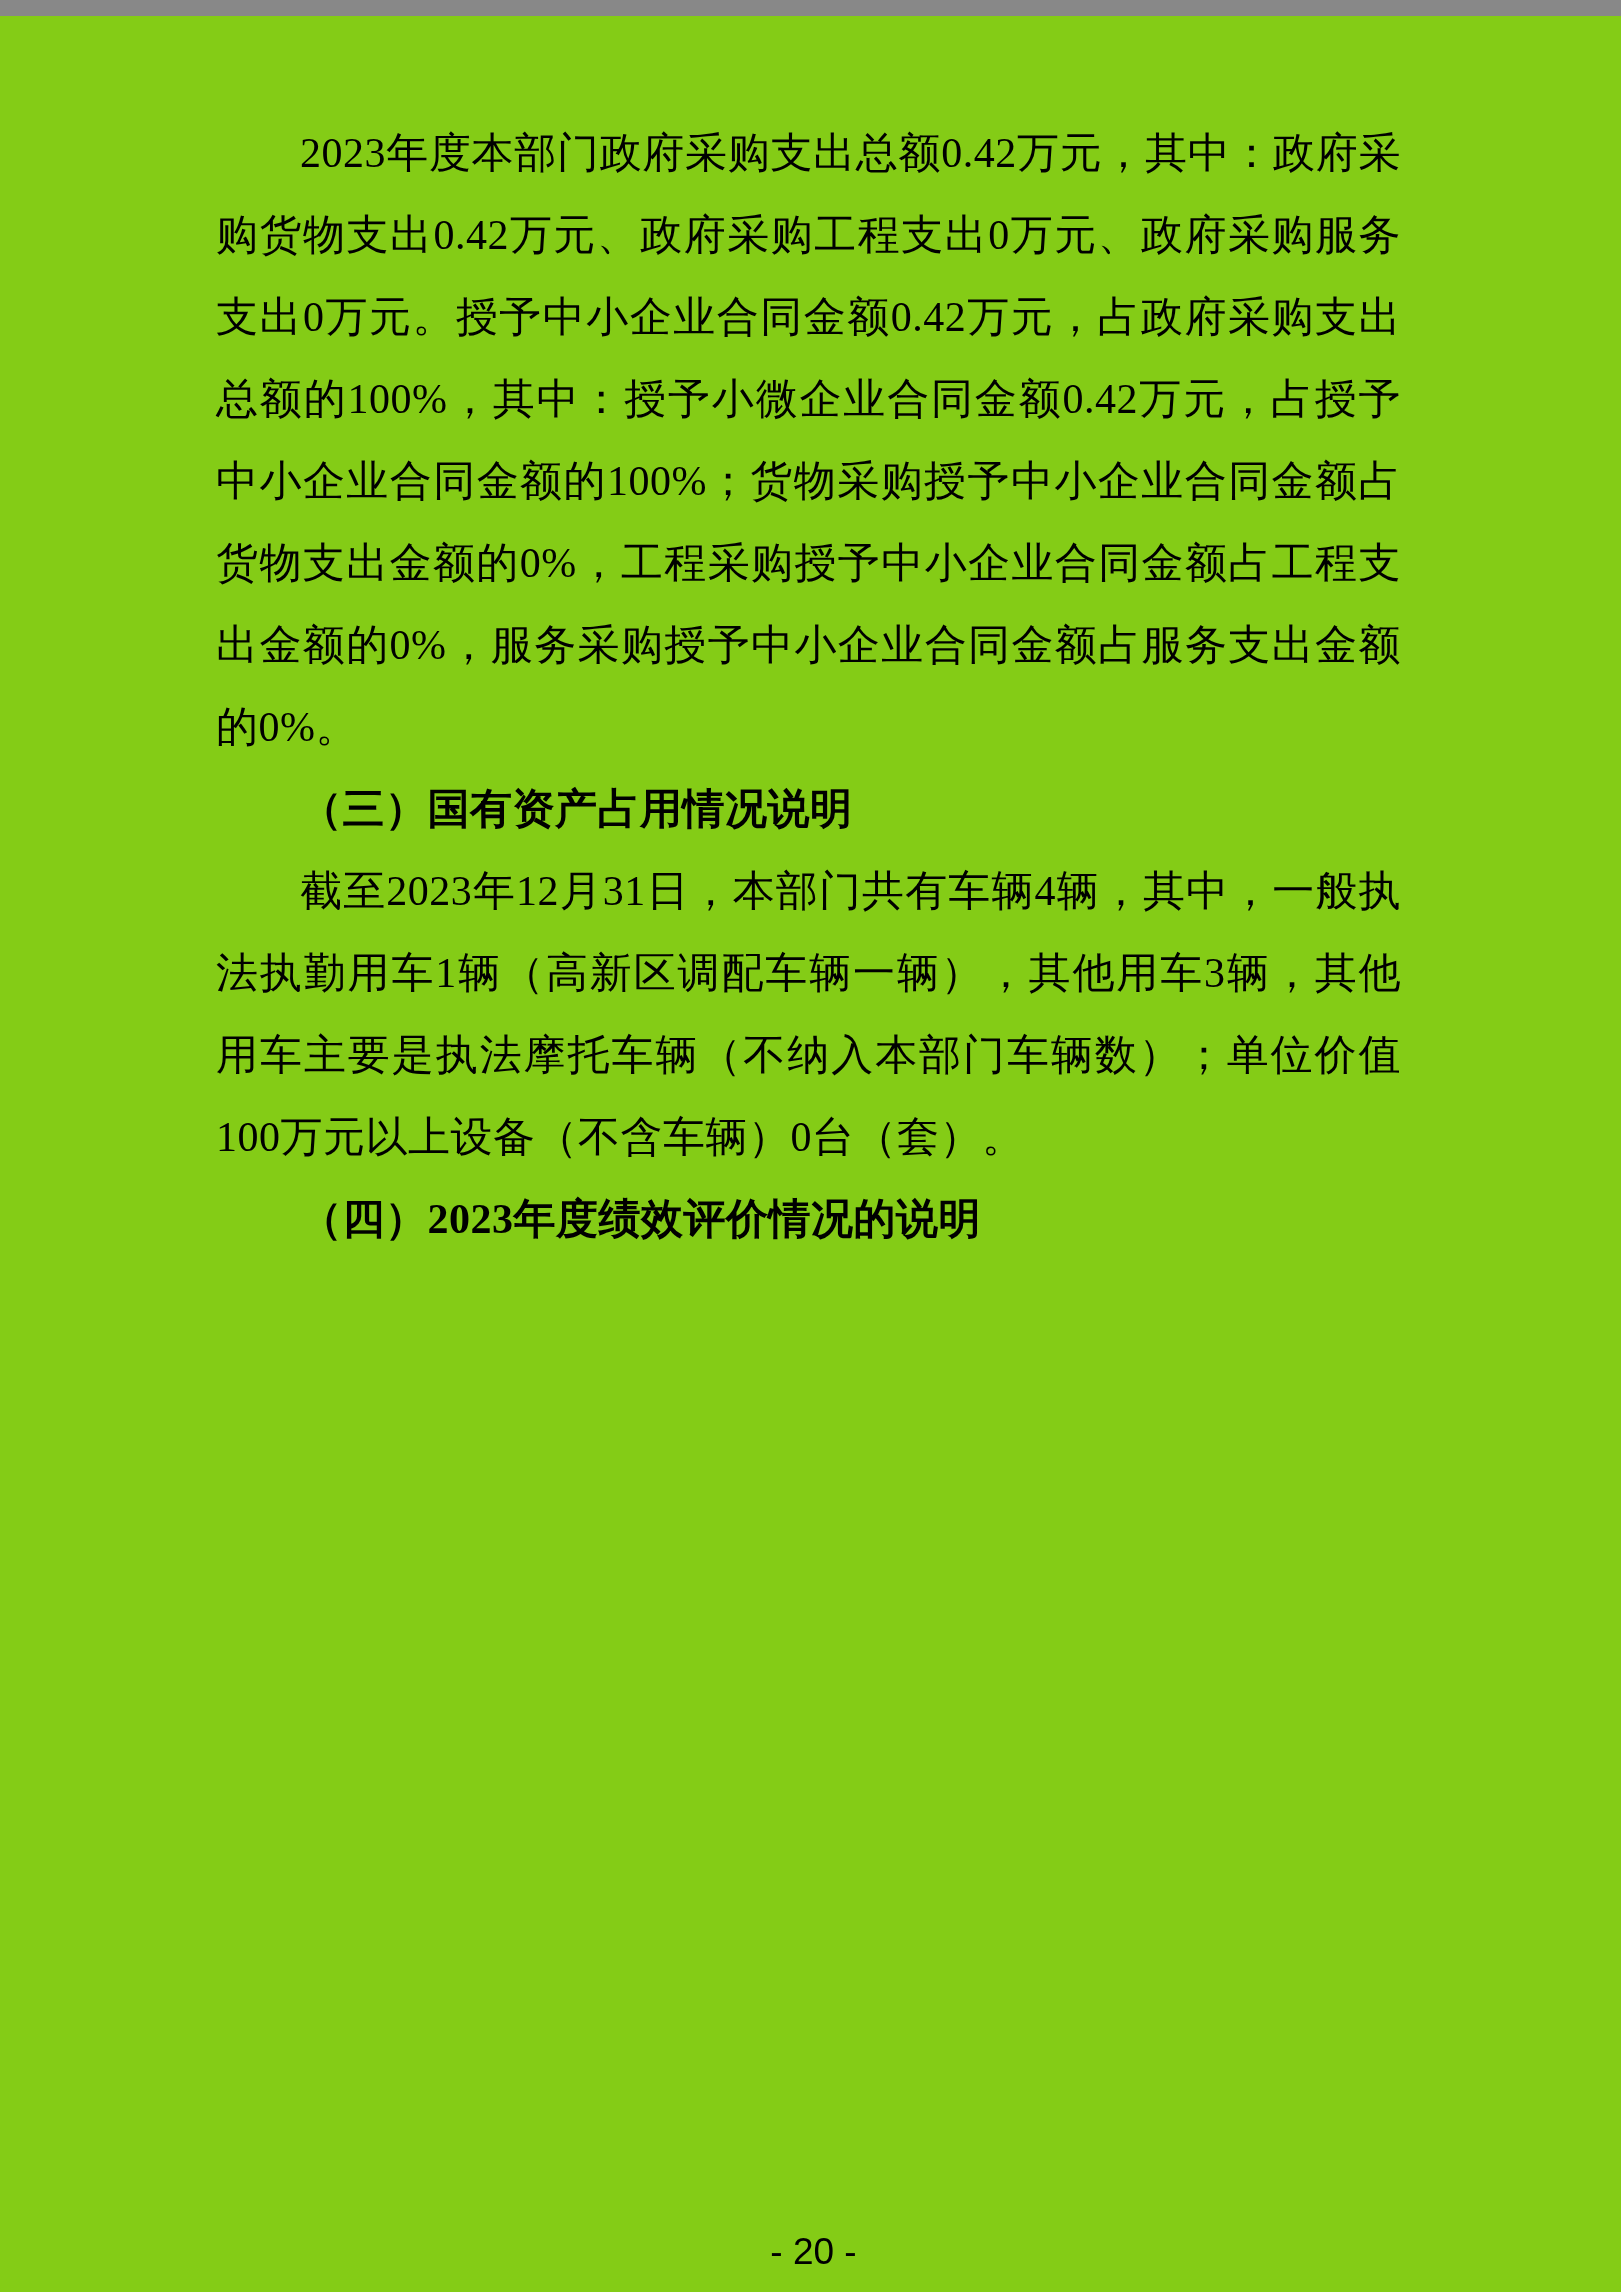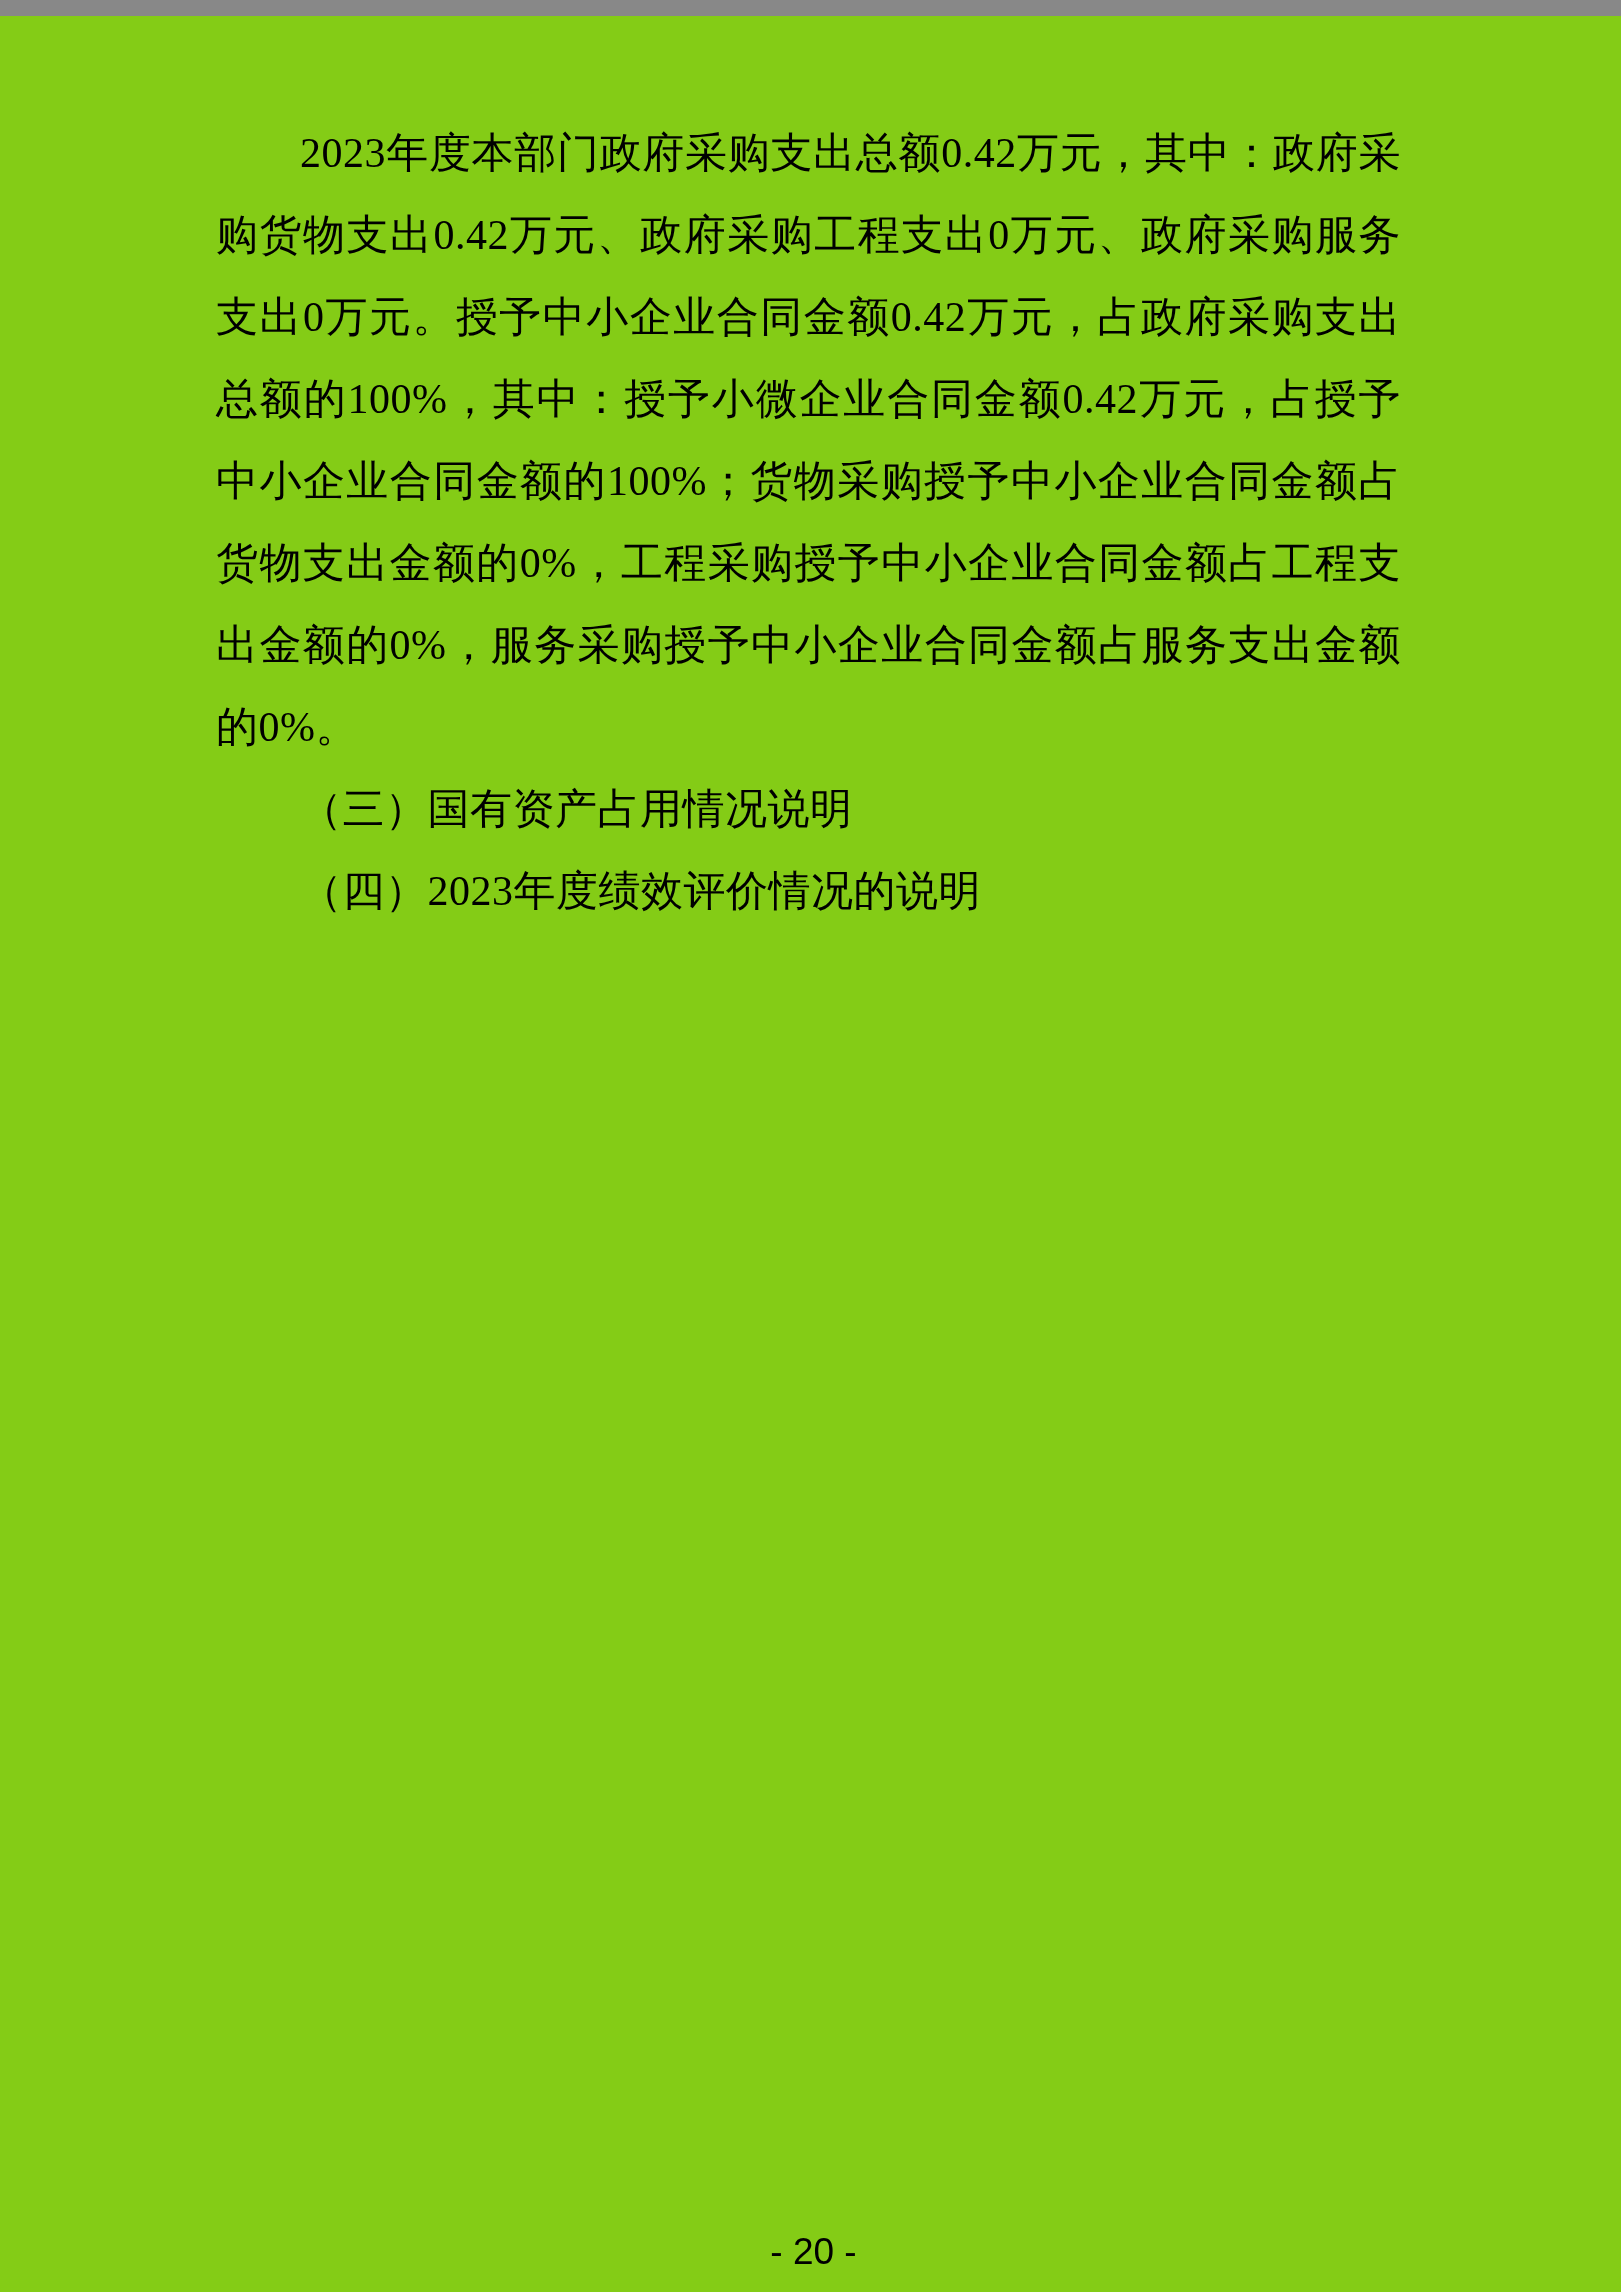--- a/index.html
+++ b/index.html
@@ -24,21 +24,21 @@
     padding: 0;
     font-size: 42px;
     line-height: 82px;
     text-indent: 2em;
     text-align: justify;
     text-justify: inter-character;
     font-weight: normal;
     letter-spacing: 0.5px;
   }
   .heading {
-    font-weight: normal;
+    font-weight: bold;
     text-align: left;
   }
   .lead {
     font-weight: bold;
     margin-right: 0.55em;
   }
   .footer {
     position: absolute;
     top: 2213px;
     left: 3px;
@@ -52,20 +52,21 @@
 </style>
 </head>
 <body>
 
 <div class="page">
 
   <p class="para">2023年度本部门政府采购支出总额0.42万元，其中：政府采购货物支出0.42万元、政府采购工程支出0万元、政府采购服务支出0万元。授予中小企业合同金额0.42万元，占政府采购支出总额的100%，其中：授予小微企业合同金额0.42万元，占授予中小企业合同金额的100%；货物采购授予中小企业合同金额占货物支出金额的0%，工程采购授予中小企业合同金额占工程支出金额的0%，服务采购授予中小企业合同金额占服务支出金额的0%。</p>
 
   <h3 class="heading">（三）国有资产占用情况说明</h3>
 
+  <p class="para">截至2023年12月31日，本部门共有车辆4辆，其中，一般执法执勤用车1辆（高新区调配车辆一辆），其他用车3辆，其他用车主要是执法摩托车辆（不纳入本部门车辆数）；单位价值100万元以上设备（不含车辆）0台（套）。</p>
 
   <h3 class="heading">（四）2023年度绩效评价情况的说明</h3>
 
 
 
 
   <div class="footer">
     <span>- 20 -</span>
   </div>
 

